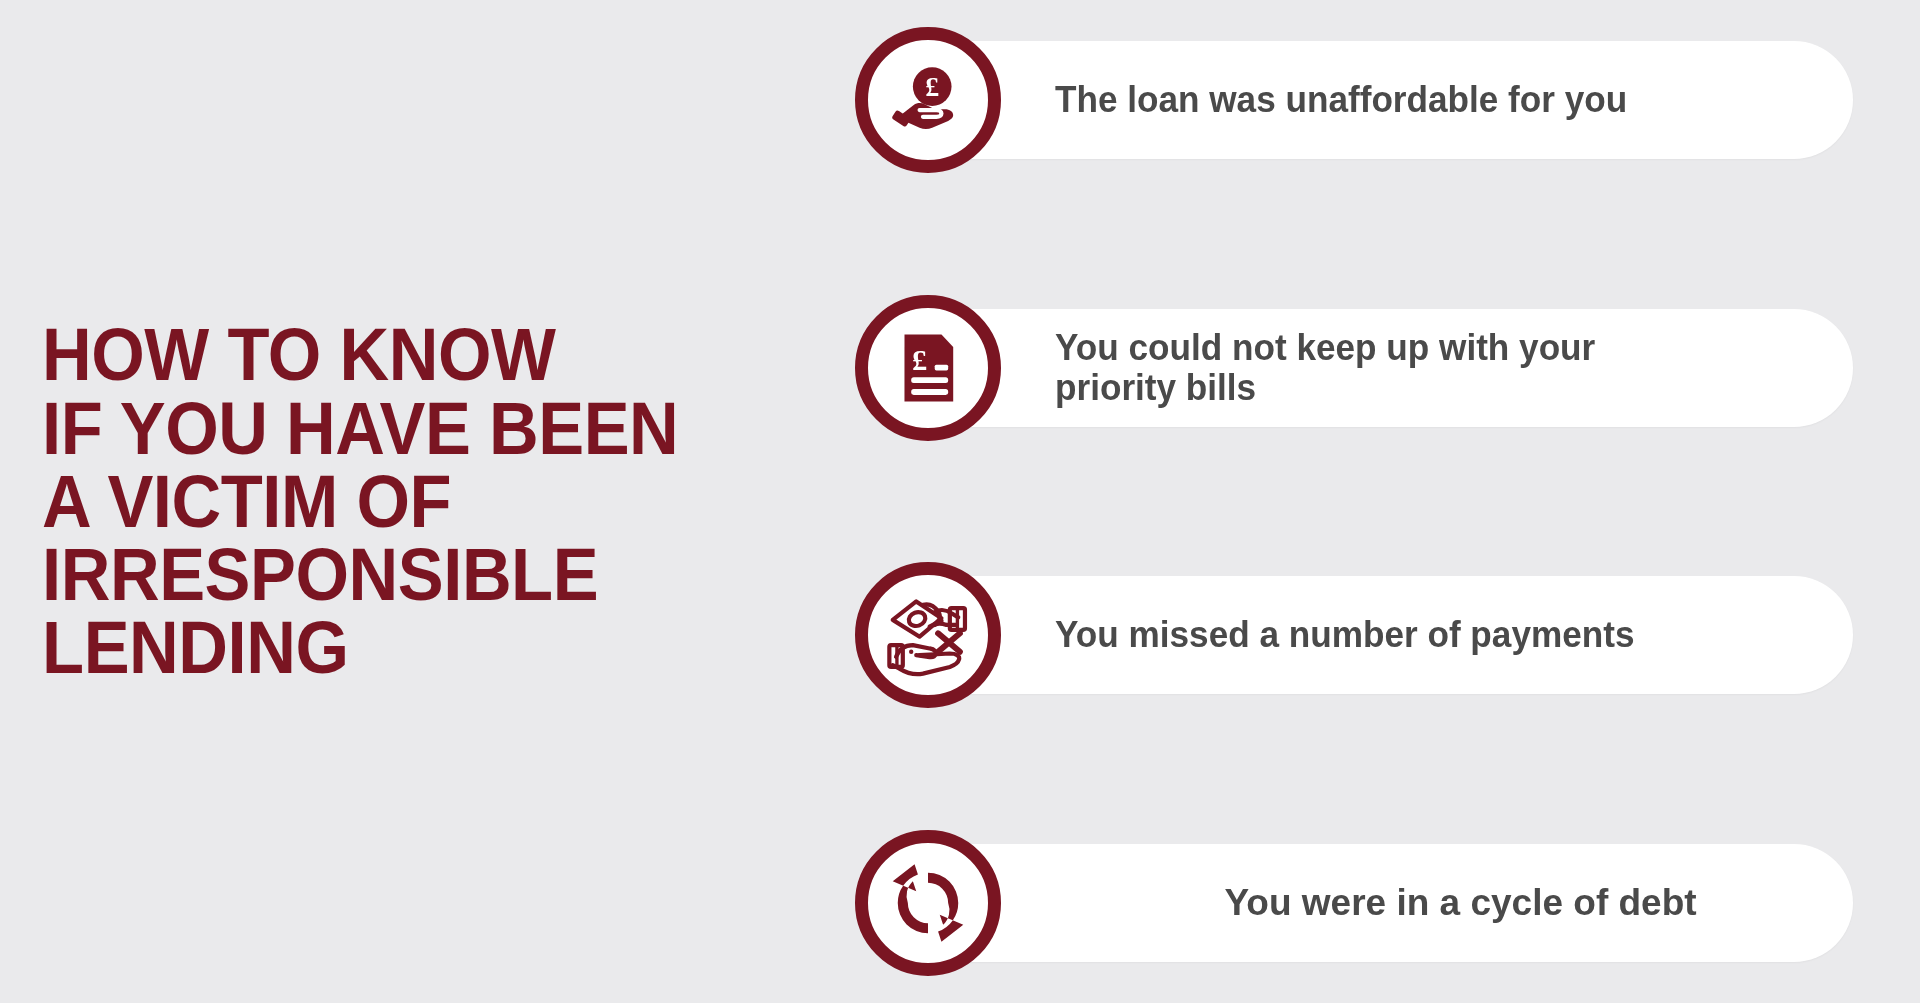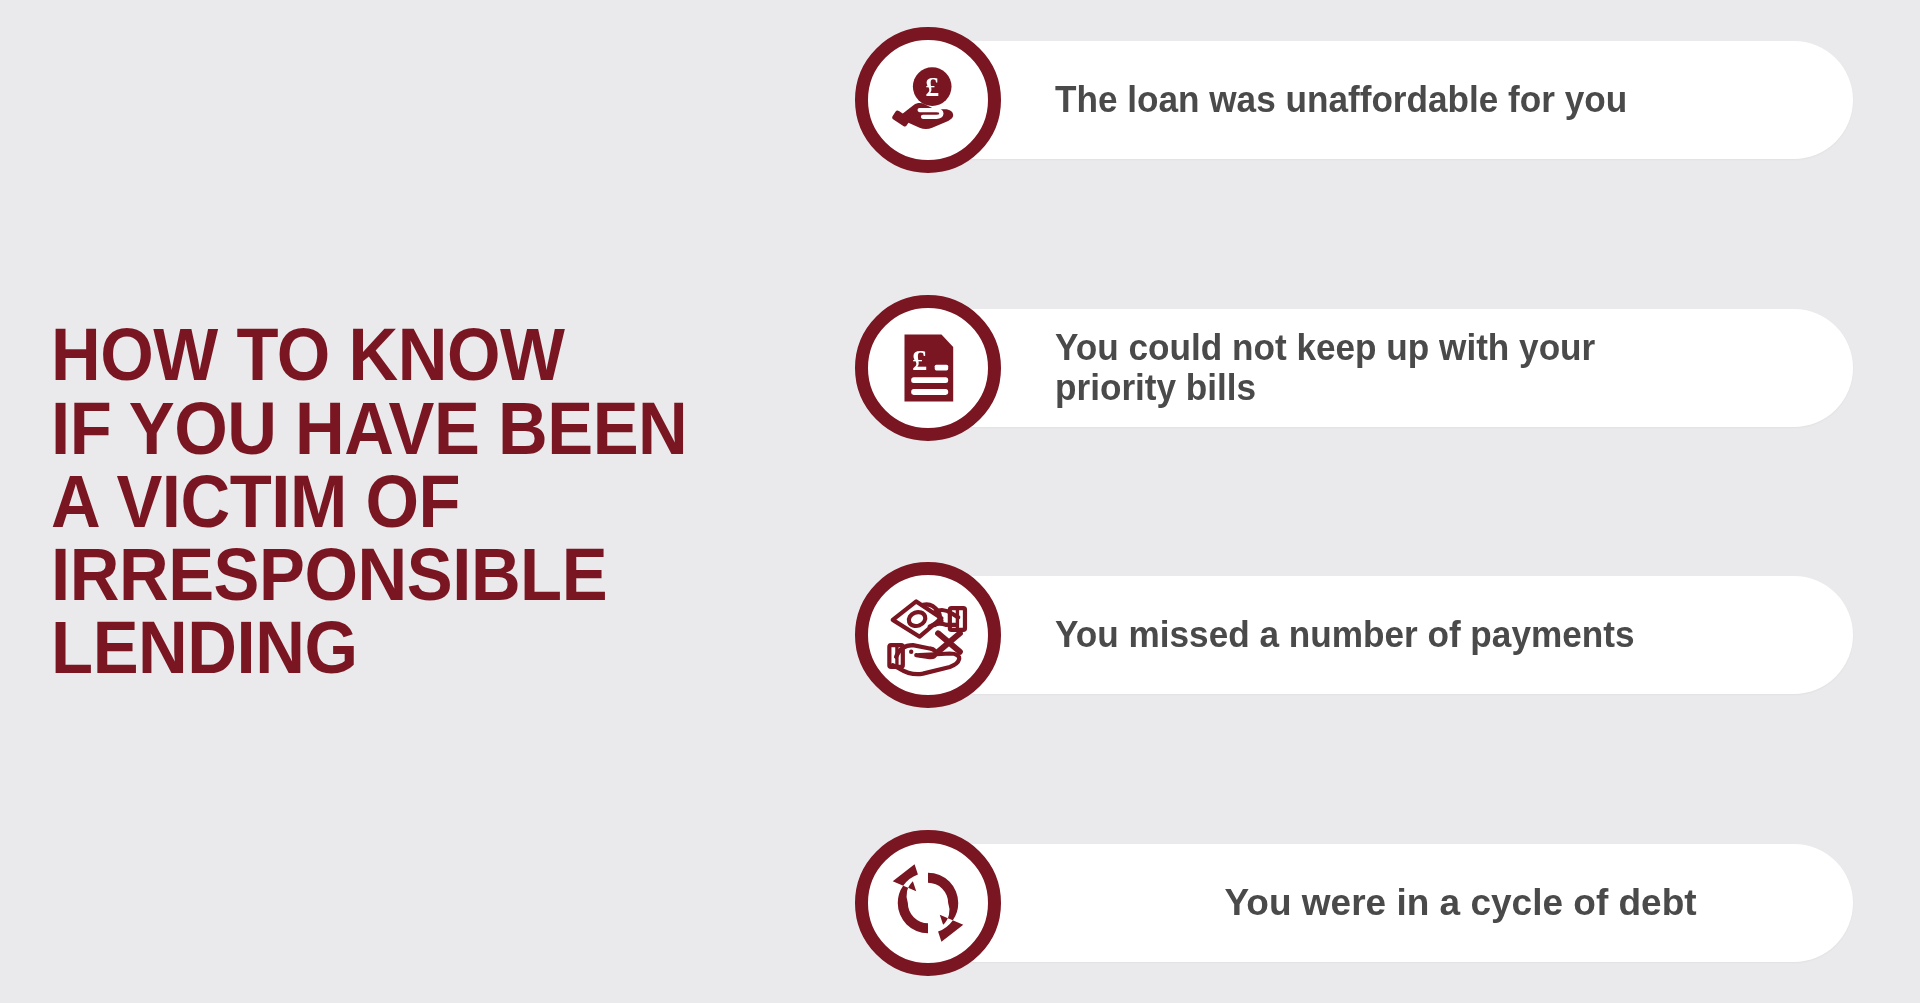--- a/index.html
+++ b/index.html
@@ -18,21 +18,21 @@
     position: relative;
     width: 1920px;
     height: 1003px;
     background: #eaeaec;
     box-sizing: border-box;
   }
 
   
   .headline-col {
     position: absolute;
-    left: 12px;
+    left: 3px;
     top: 0;
     width: 840px;
     height: 1003px;
     display: flex;
     align-items: center;
   }
   .headline {
     padding-left: 42px;
     color: #7a1522;
     font-family: "Liberation Sans Narrow", "Liberation Sans", sans-serif;

